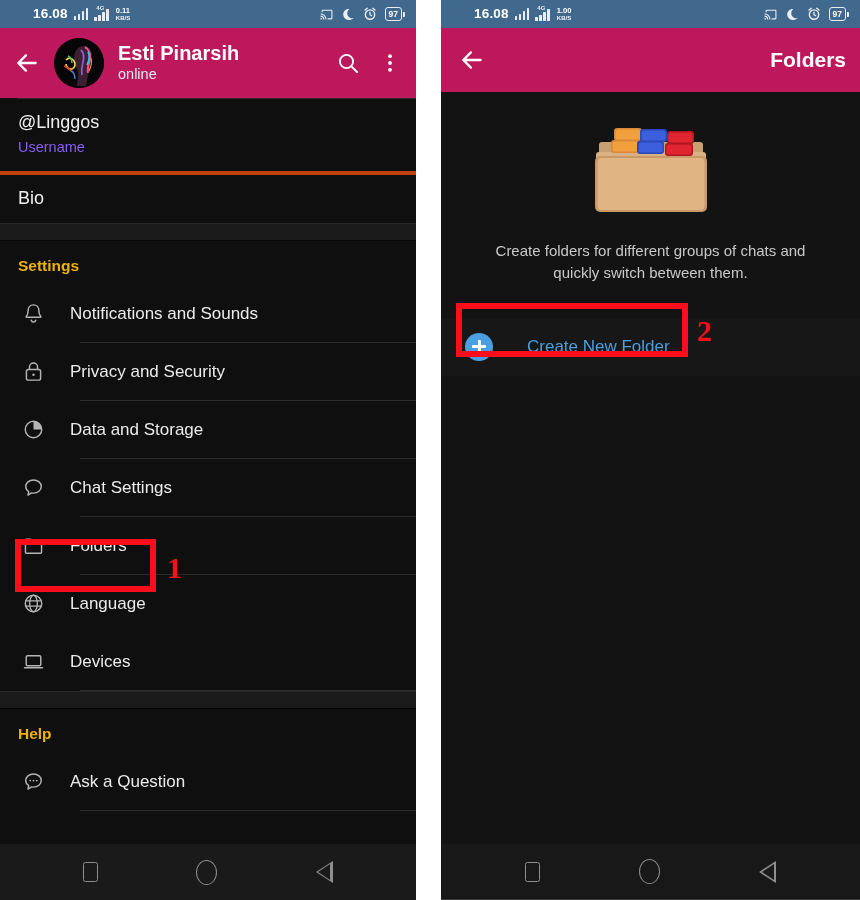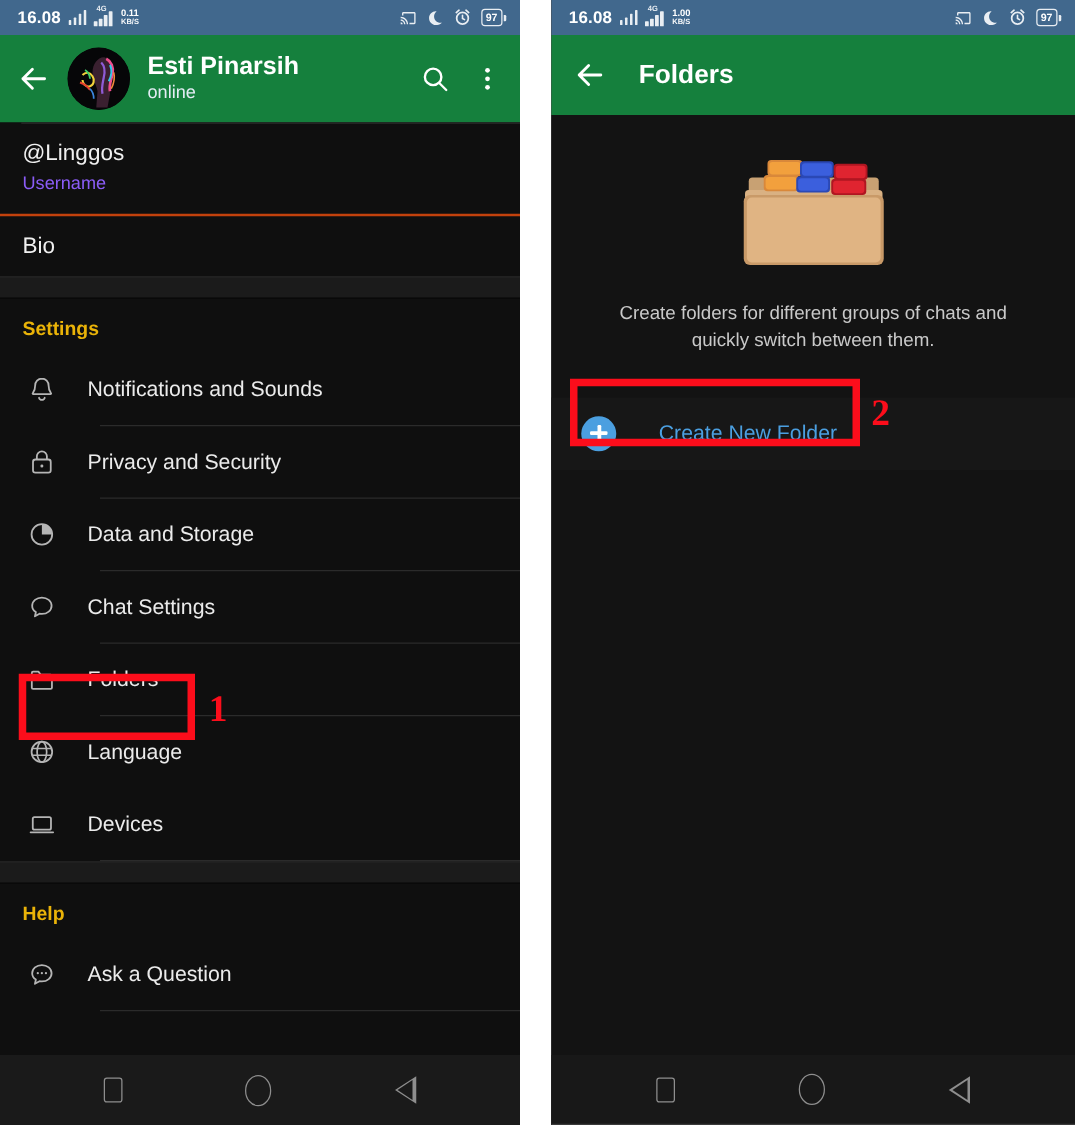--- a/index.html
+++ b/index.html
@@ -33,21 +33,21 @@
   
   .statusbar {
     height: 28px;
     background: #41688d;
     display: flex;
     align-items: center;
     justify-content: space-between;
     padding: 0 11px 0 14px;
     color: #ffffff;
   }
-  .sb-left  { display: flex; align-items: center; gap: 6px; }
+  .sb-left  { display: flex; align-items: center; gap: 6px; margin-left: 19px; }
   .sb-right { display: flex; align-items: center; gap: 8px; }
   .sb-time {
     font-size: 13.5px;
     font-weight: bold;
     letter-spacing: .2px;
     line-height: 1;
   }
   .bars { display: flex; align-items: flex-end; gap: 1.5px; height: 12px; }
   .bars i { display: block; width: 2.5px; background: #e9eef3; border-radius: .5px; }
   .bars i:nth-child(1) { height: 4px; }
@@ -88,26 +88,27 @@
   }
   .batt-cap {
     width: 2px; height: 5px;
     background: #e9eef3;
     border-radius: 0 1px 1px 0;
     margin-left: 1px;
   }
 
   
   .appbar {
-    background: #15803d;
+    background: #be185d;
     height: 70px;
     display: flex;
     align-items: center;
     padding: 0 14px;
     gap: 14px;
+    justify-content: space-between;
   }
   .appbar.folders { height: 64px; padding-left: 18px; gap: 26px; }
 
   .back-arrow { flex: 0 0 auto; width: 26px; height: 26px; }
   .avatar {
     width: 50px; height: 50px;
     border-radius: 50%;
     flex: 0 0 auto;
     background: #090909;
     overflow: hidden;
@@ -148,21 +149,21 @@
 
   .topline {
     height: 1px;
     background: #2c2c2c;
     margin-left: 17px;
   }
 
   
   .info-row {
     padding: 10px 0 12px 18px;
-    border-bottom: 2px solid #c2410c;
+    border-bottom: 4px solid #c2410c;
     margin-left: 0;
   }
   .info-title {
     color: #f0f0f0;
     font-size: 18px;
     line-height: 1.45;
   }
   .info-sub {
     color: #8b5cf6;
     font-size: 14.5px;

